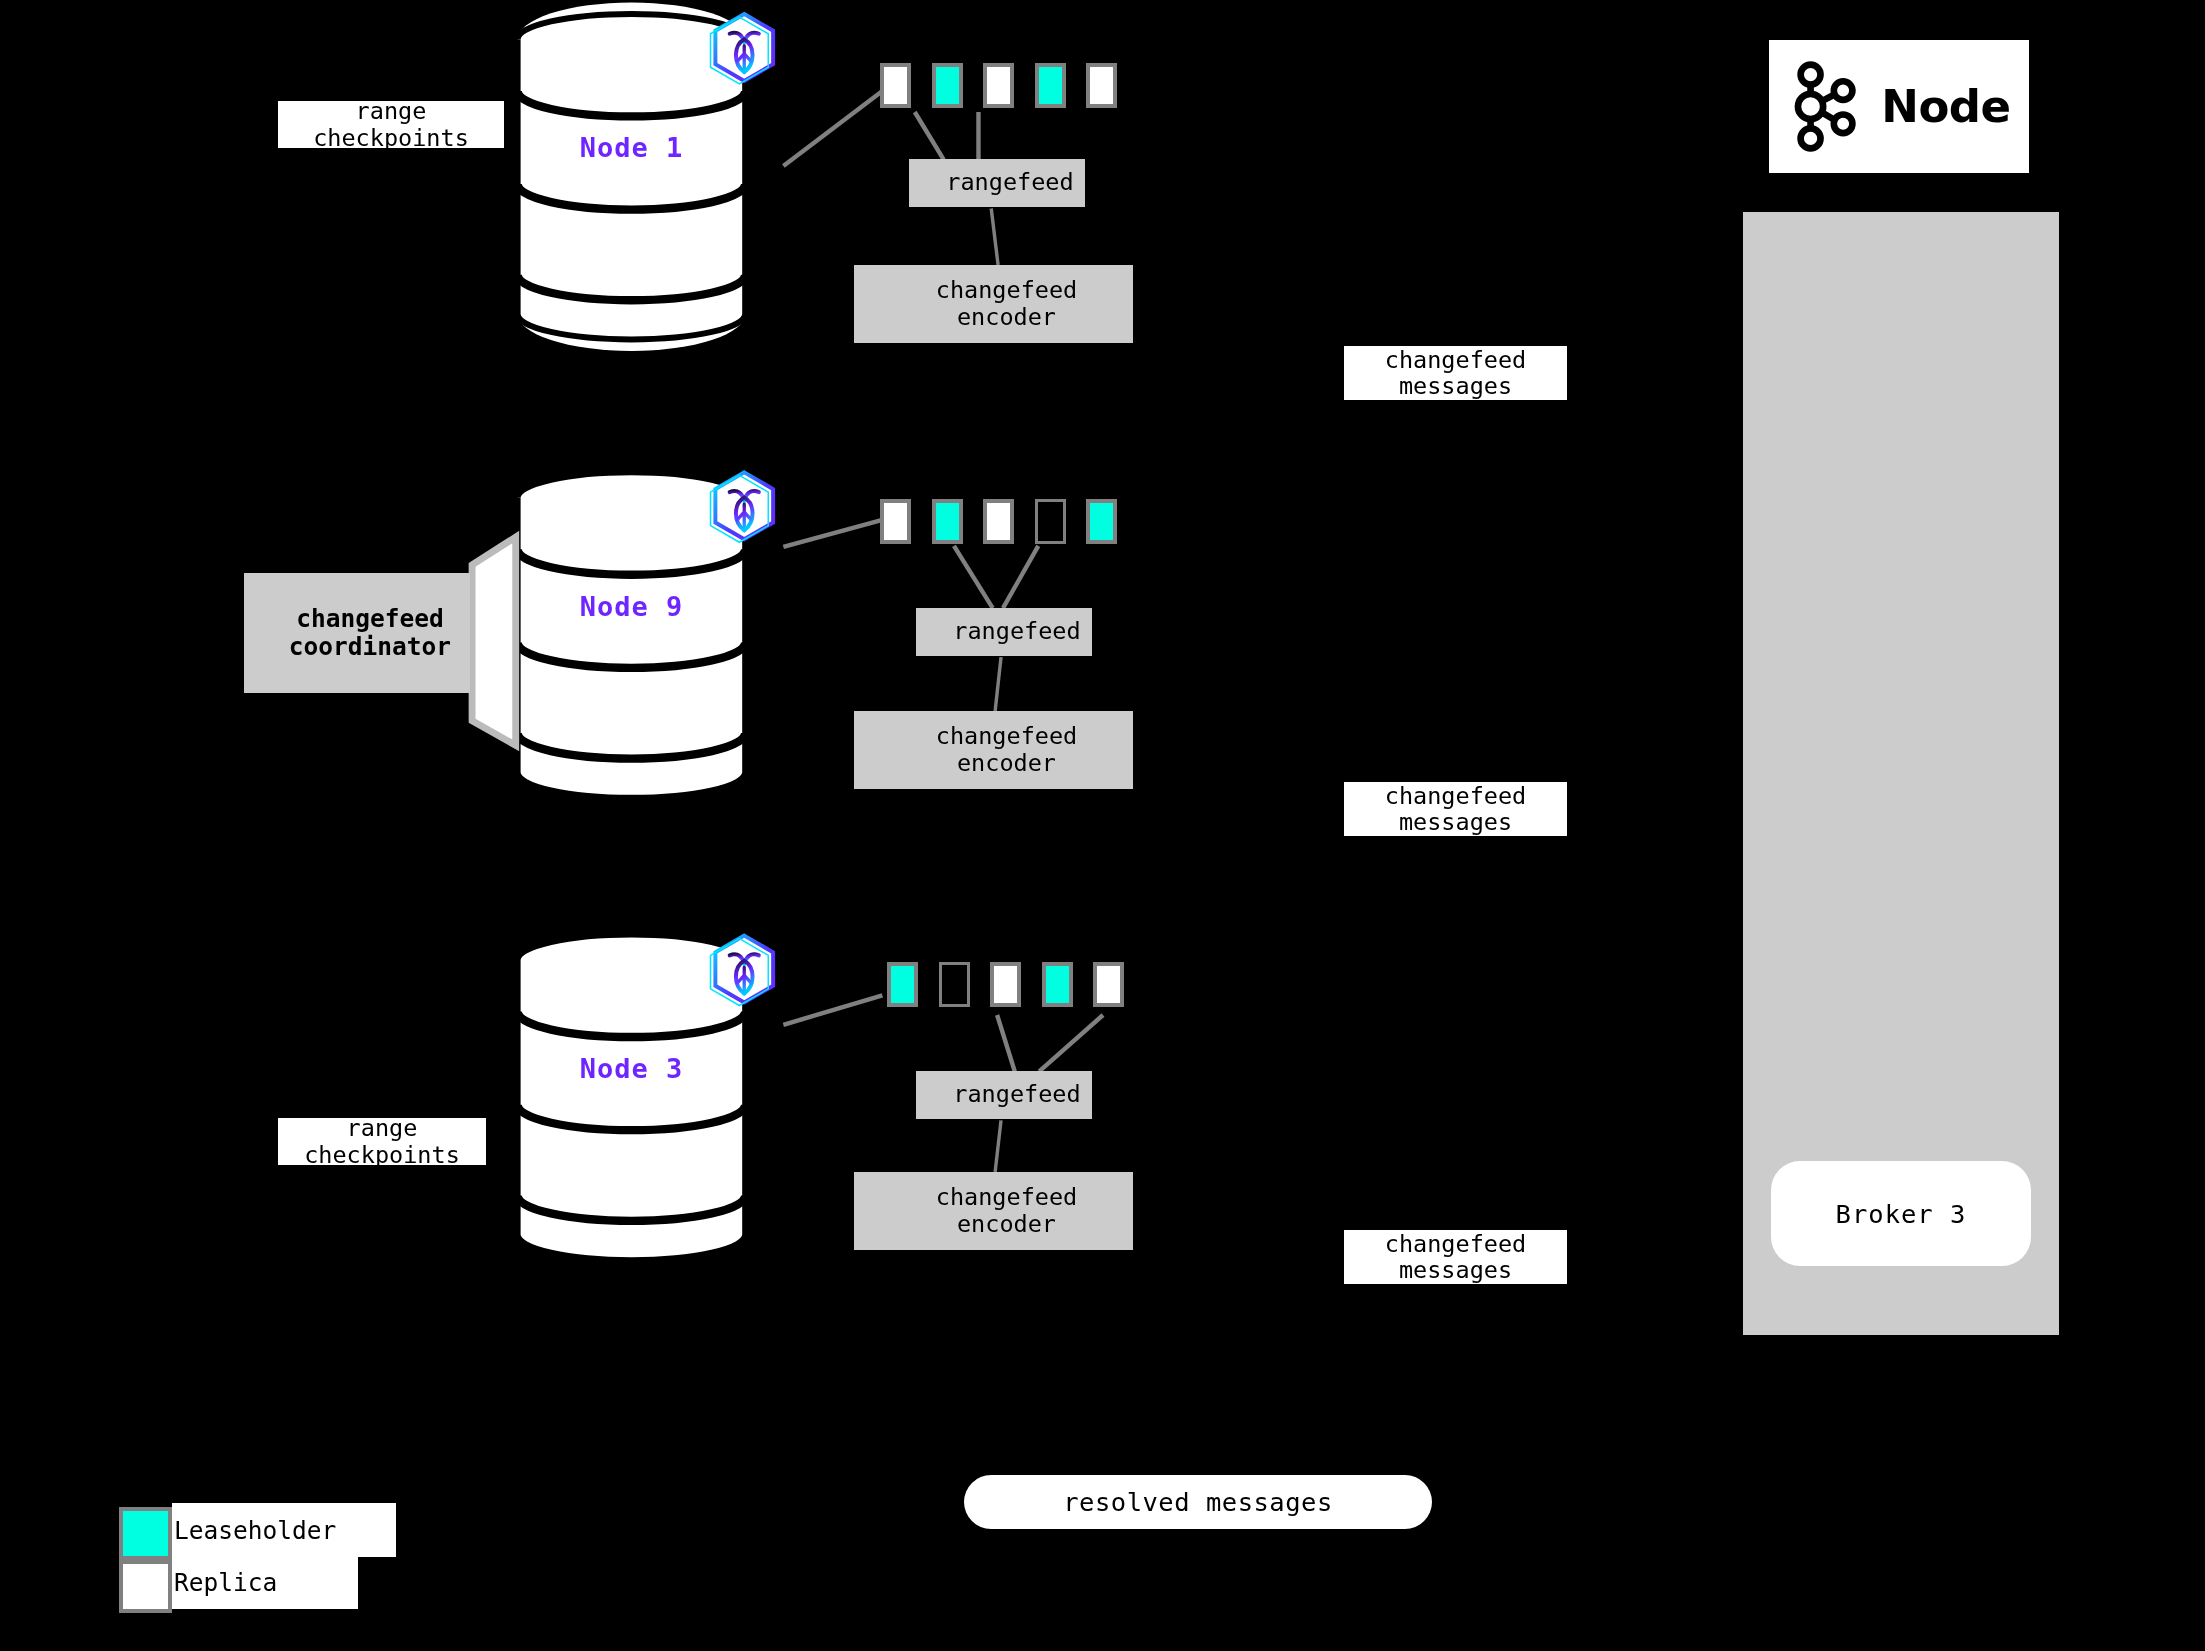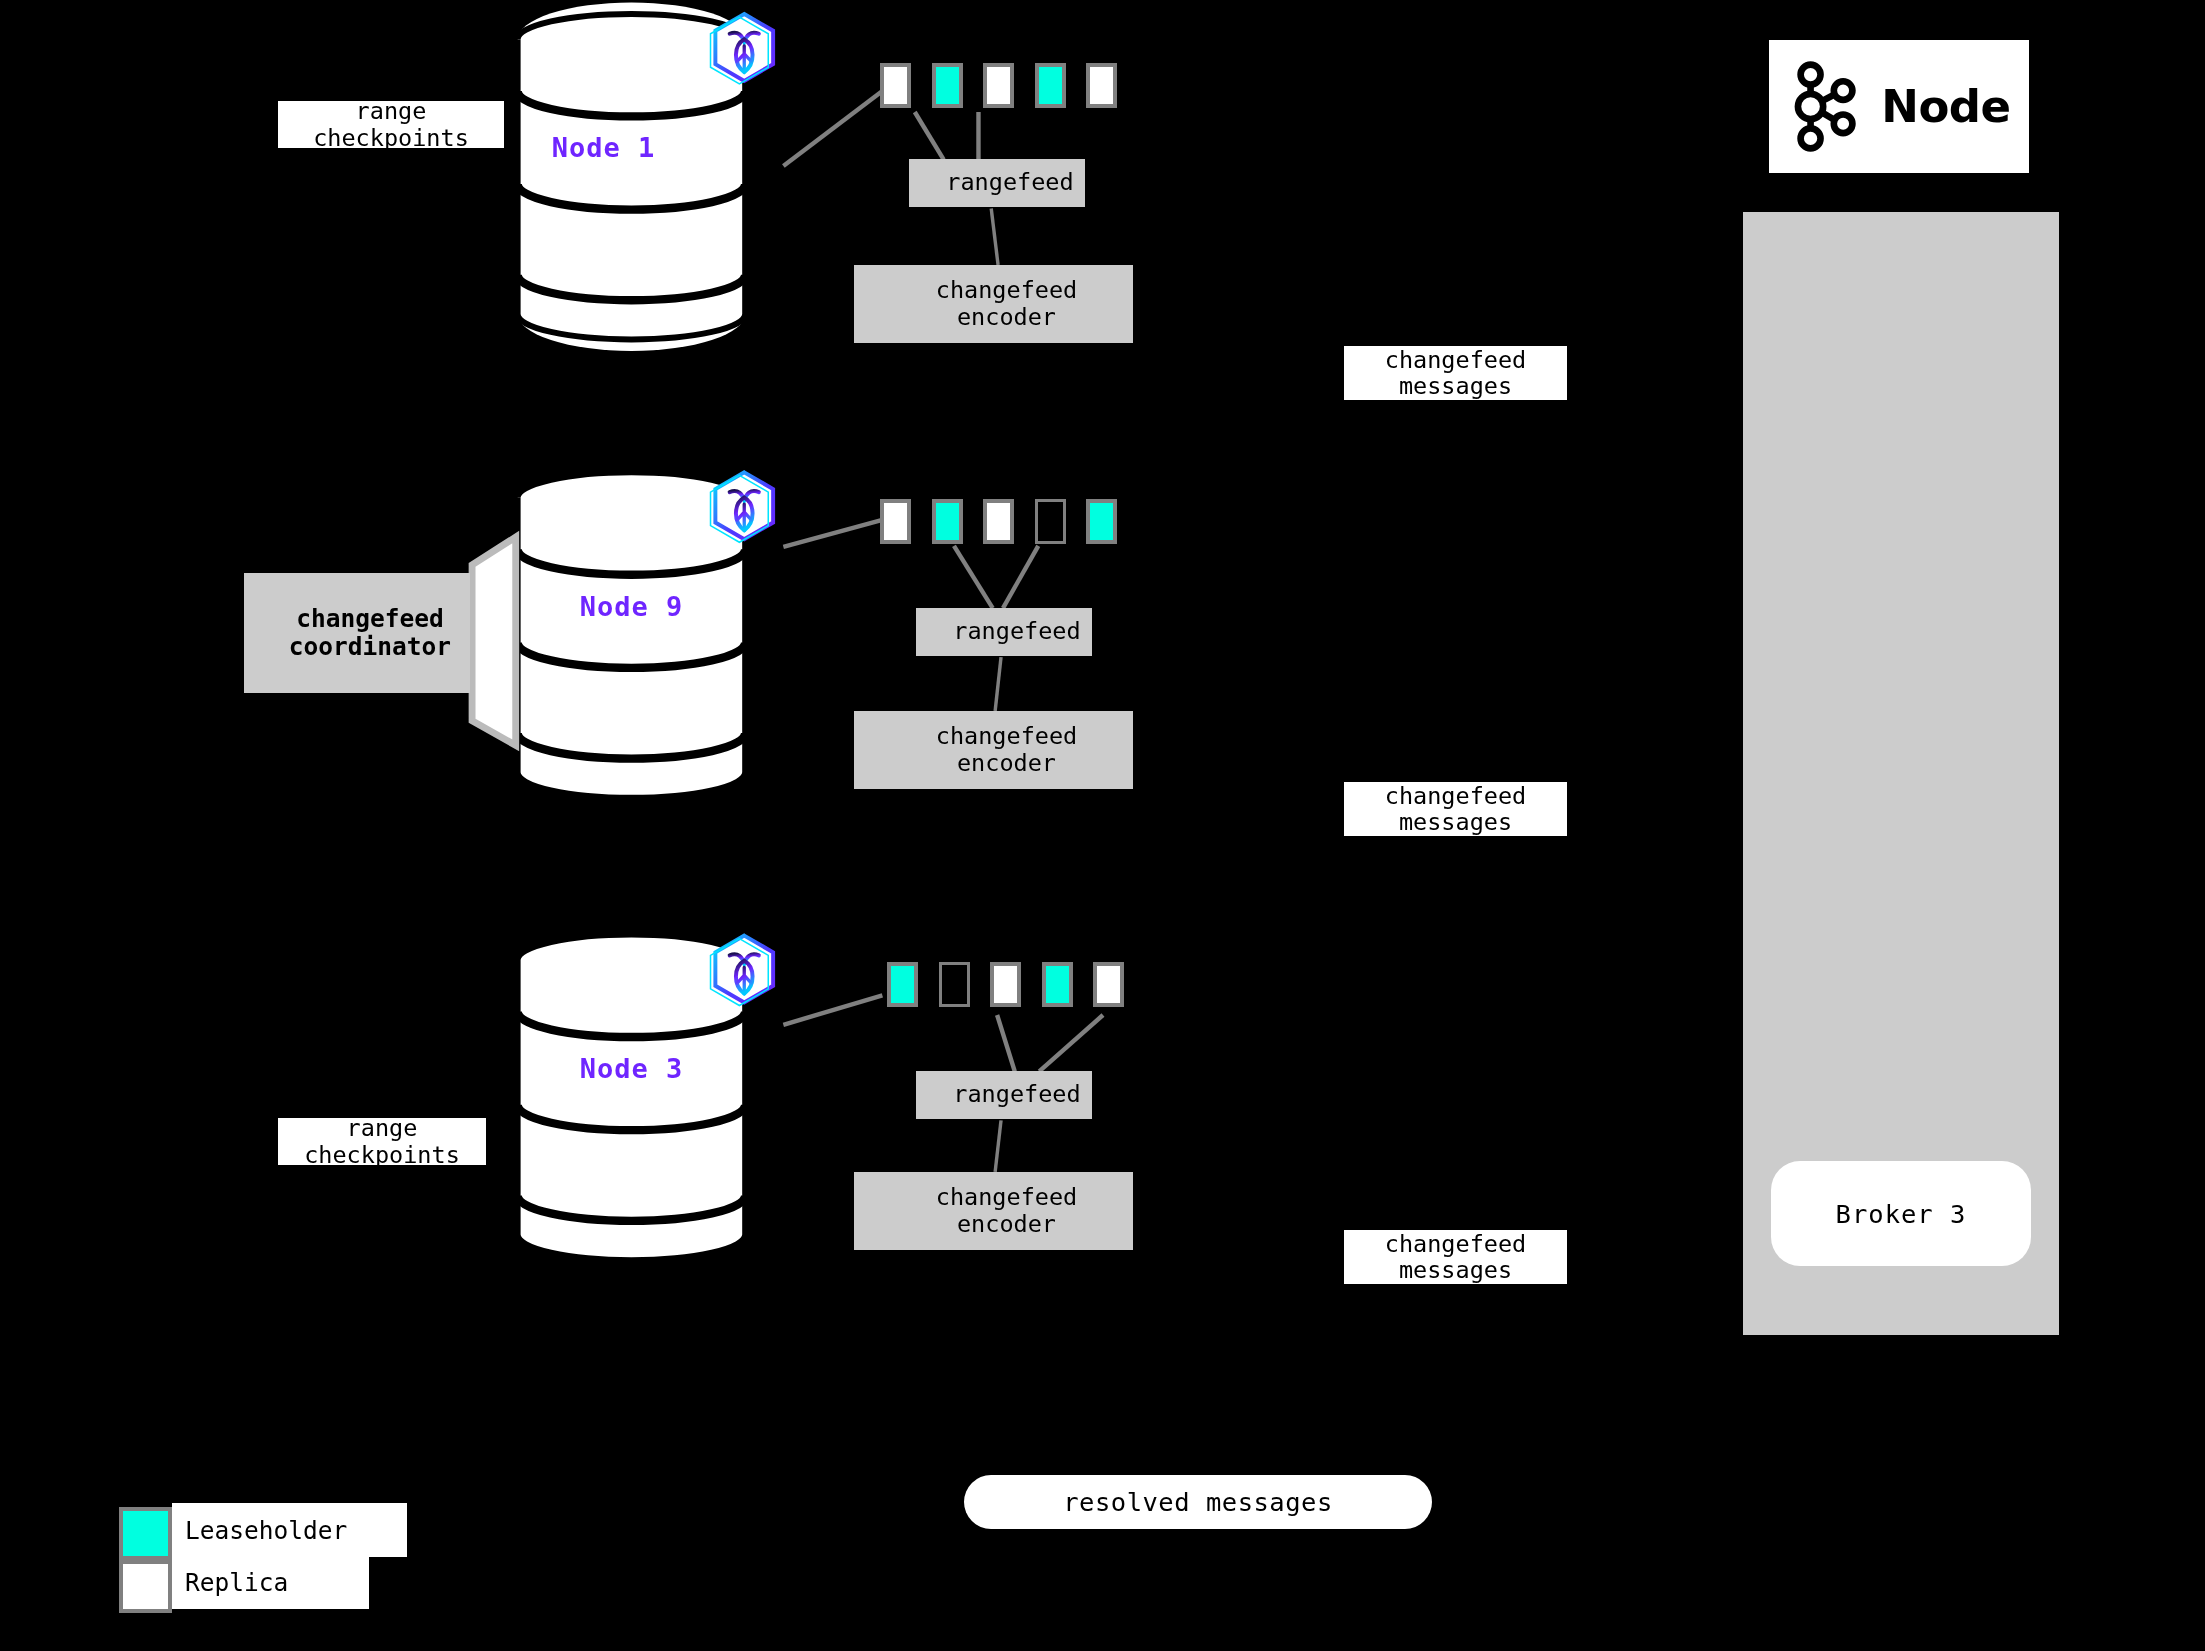--- a/index.html
+++ b/index.html
@@ -107,21 +107,21 @@
     position:absolute;box-sizing:border-box;
     width:53px;height:53px;
     border:4.4px solid #808080;
   }
   .legend-swatch.leaseholder{background:#00ffe0;}
   .legend-swatch.replica{background:#ffffff;}
   .legend-text{
     position:absolute;
     background:#ffffff;color:#000;
     display:flex;align-items:center;justify-content:flex-start;
-    padding-left:13px;
+    padding-left:2px;
     font-family:"DejaVu Sans Mono", monospace;
     font-size:24.5px;
   }
 </style>
 </head>
 <body>
 
 <div id="stage">
 
   <svg id="svg-layer" viewBox="0 0 4498 3369">
@@ -224,21 +224,21 @@
       <line x1="2320" y1="1540" x2="3540" y2="1560" marker-end="url(#arrowBlack)"></line>
       <line x1="2320" y1="2470" x2="3540" y2="2450" marker-end="url(#arrowBlack)"></line>
     </g>
 
     <g stroke="#000000" stroke-width="9" fill="none">
       <path d="M3540,2760 L2960,3020" marker-end="url(#arrowBlack)"></path>
       <path d="M1990,3020 L1000,2700" marker-end="url(#arrowBlack)"></path>
     </g>
   </svg>
 
-  <div class="cyl-label abs" style="left:490px;top:132px;width:227px;">Node 1</div>
+  <div class="cyl-label abs" style="left:518px;top:132px;width:227px;">Node 1</div>
   <div class="cyl-label abs" style="left:518px;top:591px;width:227px;">Node 9</div>
   <div class="cyl-label abs" style="left:518px;top:1053px;width:227px;">Node 3</div>
 
   <div class="white-label abs" style="left:278px;top:101px;width:226px;height:47px;">range
 checkpoints</div>
 
   <div class="gray-box bold abs" style="left:244px;top:573px;width:226px;height:120px;">changefeed
 coordinator</div>
 
   <div class="white-label abs" style="left:278px;top:1118px;width:208px;height:47px;">range

